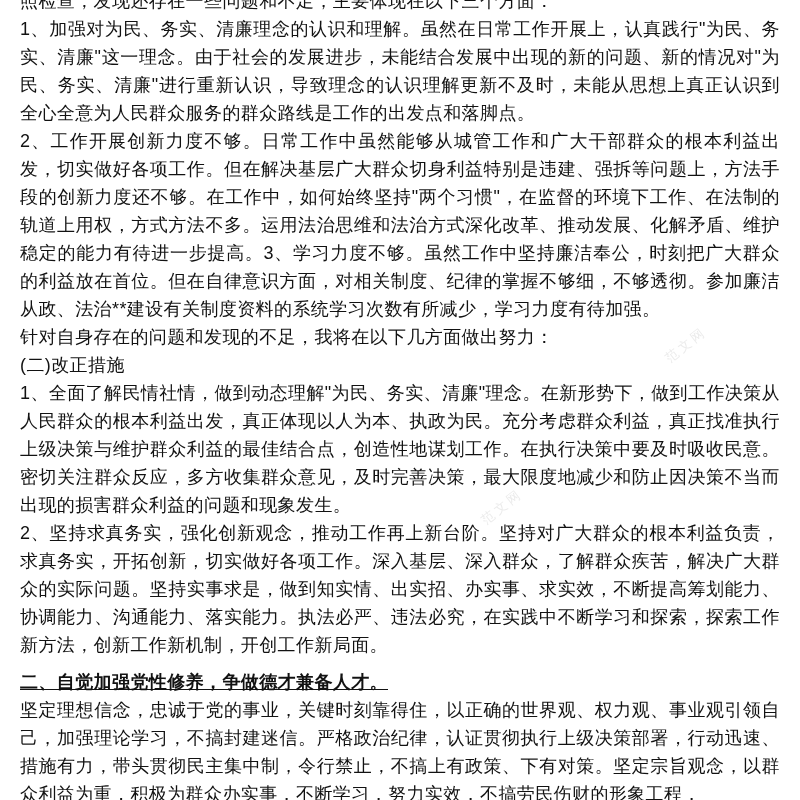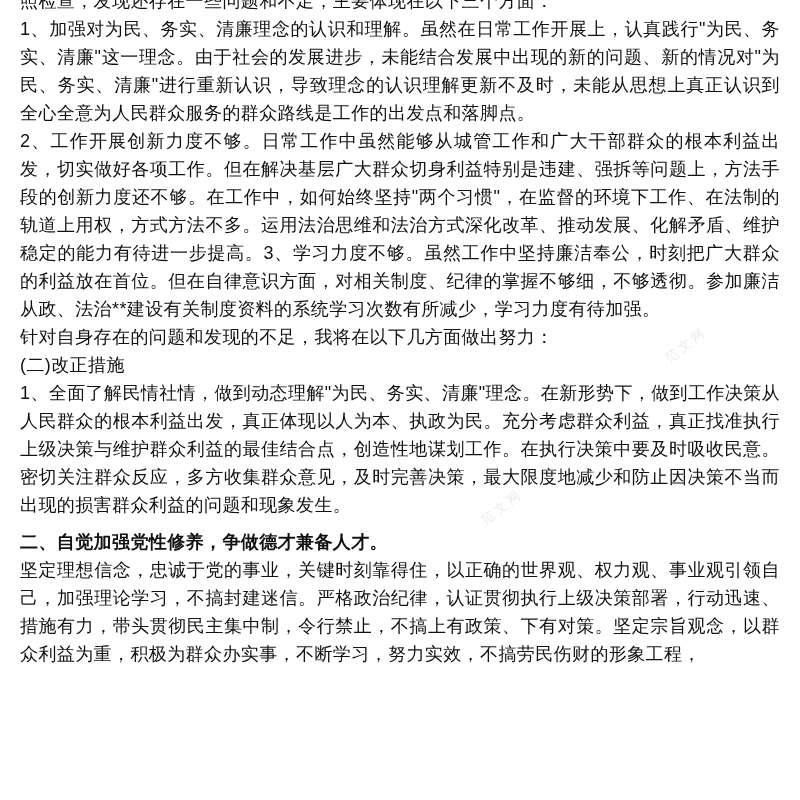--- a/index.html
+++ b/index.html
@@ -26,20 +26,21 @@
       text-justify: inter-ideograph;
       letter-spacing: 0.4px;
       word-break: break-all;
     }
     .para {
       margin: 0;
     }
     .heading {
       font-weight: bold;
       margin-top: 9px;            
+      text-decoration: underline;
     }
     .watermark {
       position: absolute;
       color: rgba(130, 130, 130, 0.16);
       font-size: 13px;
       letter-spacing: 3px;
       white-space: nowrap;
       transform: rotate(-38deg);
       pointer-events: none;
       user-select: none;
@@ -52,20 +53,21 @@
 
 <div class="page">
 
   <div class="doc">
     <p class="para">照检查，发现还存在一些问题和不足，主要体现在以下三个方面：</p>
     <p class="para">1、加强对为民、务实、清廉理念的认识和理解。虽然在日常工作开展上，认真践行"为民、务实、清廉"这一理念。由于社会的发展进步，未能结合发展中出现的新的问题、新的情况对"为民、务实、清廉"进行重新认识，导致理念的认识理解更新不及时，未能从思想上真正认识到全心全意为人民群众服务的群众路线是工作的出发点和落脚点。</p>
     <p class="para">2、工作开展创新力度不够。日常工作中虽然能够从城管工作和广大干部群众的根本利益出发，切实做好各项工作。但在解决基层广大群众切身利益特别是违建、强拆等问题上，方法手段的创新力度还不够。在工作中，如何始终坚持"两个习惯"，在监督的环境下工作、在法制的轨道上用权，方式方法不多。运用法治思维和法治方式深化改革、推动发展、化解矛盾、维护稳定的能力有待进一步提高。3、学习力度不够。虽然工作中坚持廉洁奉公，时刻把广大群众的利益放在首位。但在自律意识方面，对相关制度、纪律的掌握不够细，不够透彻。参加廉洁从政、法治**建设有关制度资料的系统学习次数有所减少，学习力度有待加强。</p>
     <p class="para">针对自身存在的问题和发现的不足，我将在以下几方面做出努力：</p>
     <p class="para">(二)改正措施</p>
     <p class="para">1、全面了解民情社情，做到动态理解"为民、务实、清廉"理念。在新形势下，做到工作决策从人民群众的根本利益出发，真正体现以人为本、执政为民。充分考虑群众利益，真正找准执行上级决策与维护群众利益的最佳结合点，创造性地谋划工作。在执行决策中要及时吸收民意。密切关注群众反应，多方收集群众意见，及时完善决策，最大限度地减少和防止因决策不当而出现的损害群众利益的问题和现象发生。</p>
+    <p class="para">2、坚持求真务实，强化创新观念，推动工作再上新台阶。坚持对广大群众的根本利益负责，求真务实，开拓创新，切实做好各项工作。深入基层、深入群众，了解群众疾苦，解决广大群众的实际问题。坚持实事求是，做到知实情、出实招、办实事、求实效，不断提高筹划能力、协调能力、沟通能力、落实能力。执法必严、违法必究，在实践中不断学习和探索，探索工作新方法，创新工作新机制，开创工作新局面。</p>
     <p class="para heading">二、自觉加强党性修养，争做德才兼备人才。</p>
     <p class="para">坚定理想信念，忠诚于党的事业，关键时刻靠得住，以正确的世界观、权力观、事业观引领自己，加强理论学习，不搞封建迷信。严格政治纪律，认证贯彻执行上级决策部署，行动迅速、措施有力，带头贯彻民主集中制，令行禁止，不搞上有政策、下有对策。坚定宗旨观念，以群众利益为重，积极为群众办实事，不断学习，努力实效，不搞劳民伤财的形象工程，</p>
   </div>
 
   <div class="watermark wm1">范文网</div>
   <div class="watermark wm2">范文网</div>
 
 </div>
 
 </body></html>

